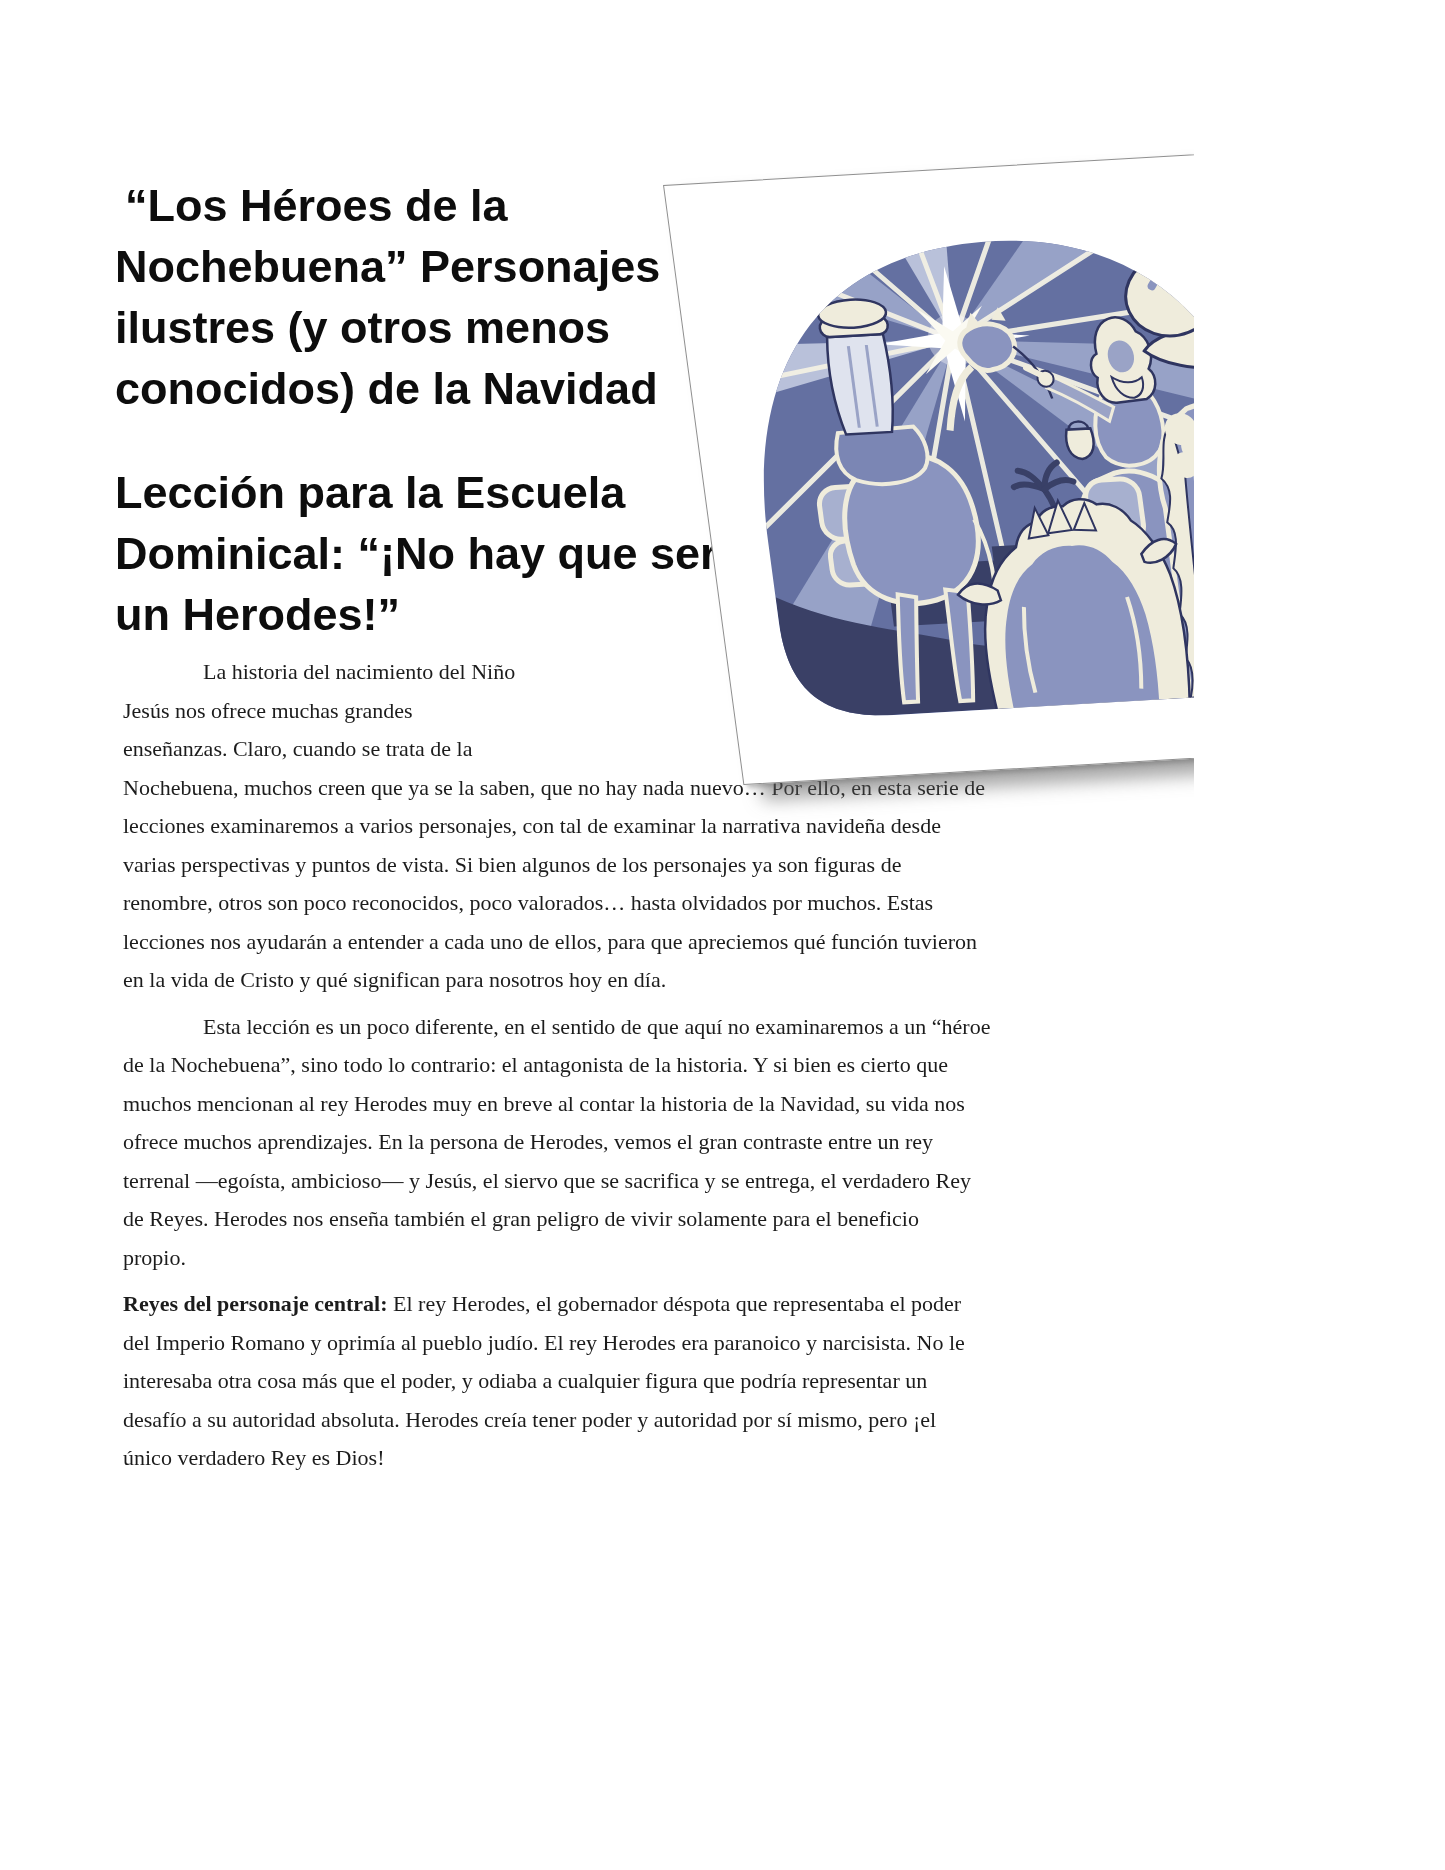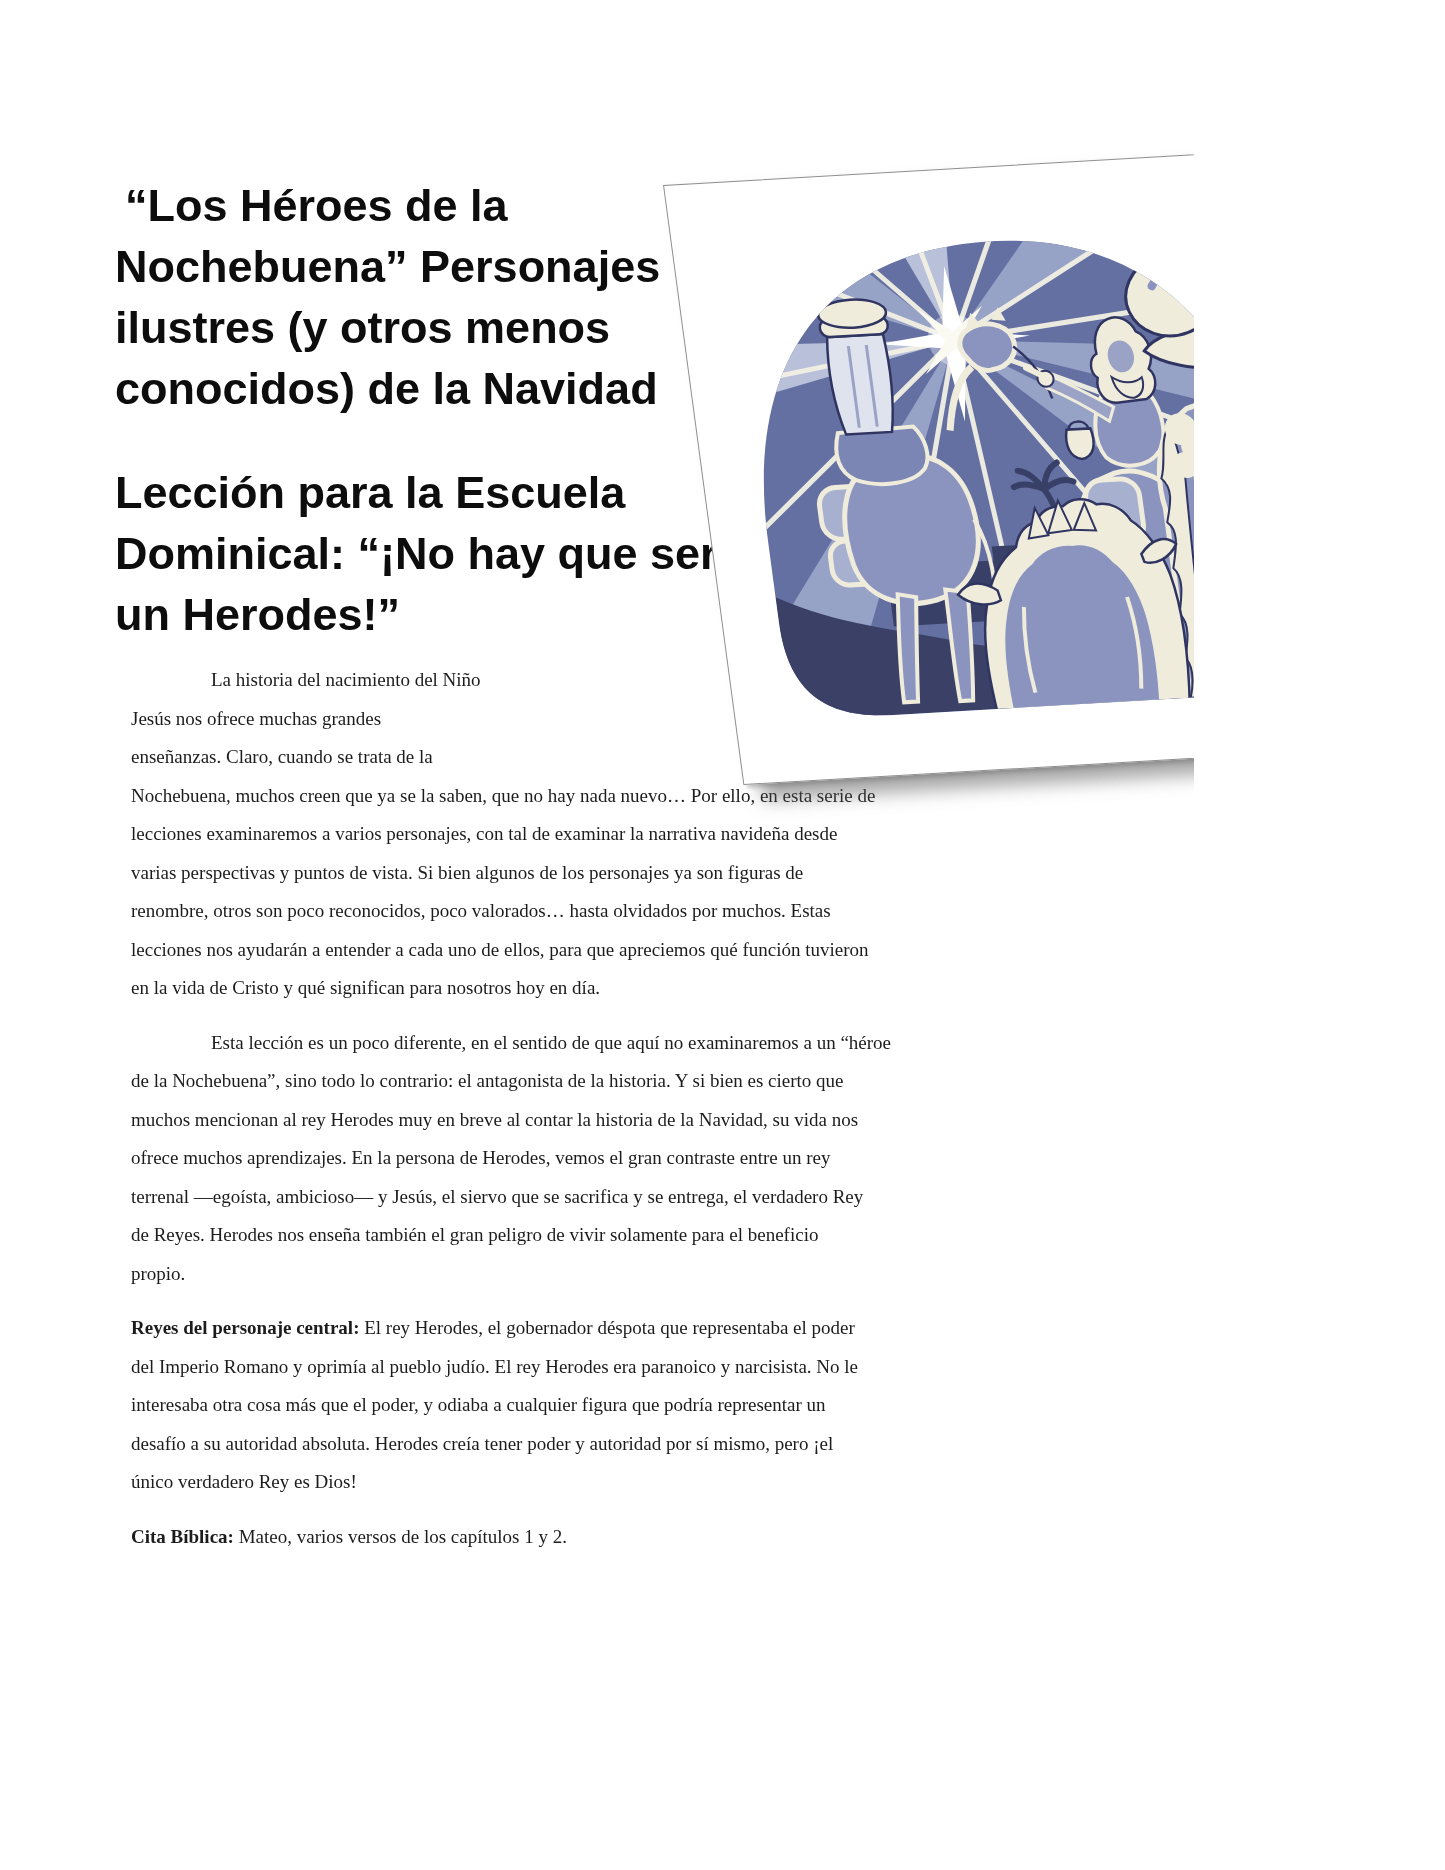--- a/index.html
+++ b/index.html
@@ -23,22 +23,22 @@
     text-indent:10px;
   }
   .doc-subtitle{
     font-family:"Liberation Sans", sans-serif;
     font-weight:bold;
     font-size:45px;line-height:61px;
     color:var(--textTitle,#0d0d0d);
     margin:43px 0 0 0;
   }
   p.body{
-    font-size:19px;line-height:38.5px;
-    margin:16px;
+    font-size:22px;line-height:38.5px;
+    margin:8px;
   }
   p.body b, p.body strong{font-weight:bold;}
   .mt-intro{margin-top:35px;}
   .mt-lesson{margin-top:37px;}
   .mt-profile{margin-top:80px;}
   .mt-cite{margin-top:38px;}
   .indent{text-indent:80px;}
 
   
   .pic-card{
@@ -225,15 +225,14 @@
 terrenal —egoísta, ambicioso— y Jesús, el siervo que se sacrifica y se entrega, el verdadero Rey
 de Reyes. Herodes nos enseña también el gran peligro de vivir solamente para el beneficio
 propio.</p>
 
   <p class="body lines mt-profile"><strong>Reyes del personaje central:</strong><span> El rey Herodes, el gobernador déspota que representaba el poder
 del Imperio Romano y oprimía al pueblo judío. El rey Herodes era paranoico y narcisista. No le
 interesaba otra cosa más que el poder, y odiaba a cualquier figura que podría representar un
 desafío a su autoridad absoluta. Herodes creía tener poder y autoridad por sí mismo, pero ¡el
 único verdadero Rey es Dios!</span></p>
 
-  <p class="body lines mt-cite"><strong>Cita Bíblica:</strong><span> Mateo, varios versos de los capítulos 1 y 2.</span></p>
 
 </div>
 
 </body></html>

